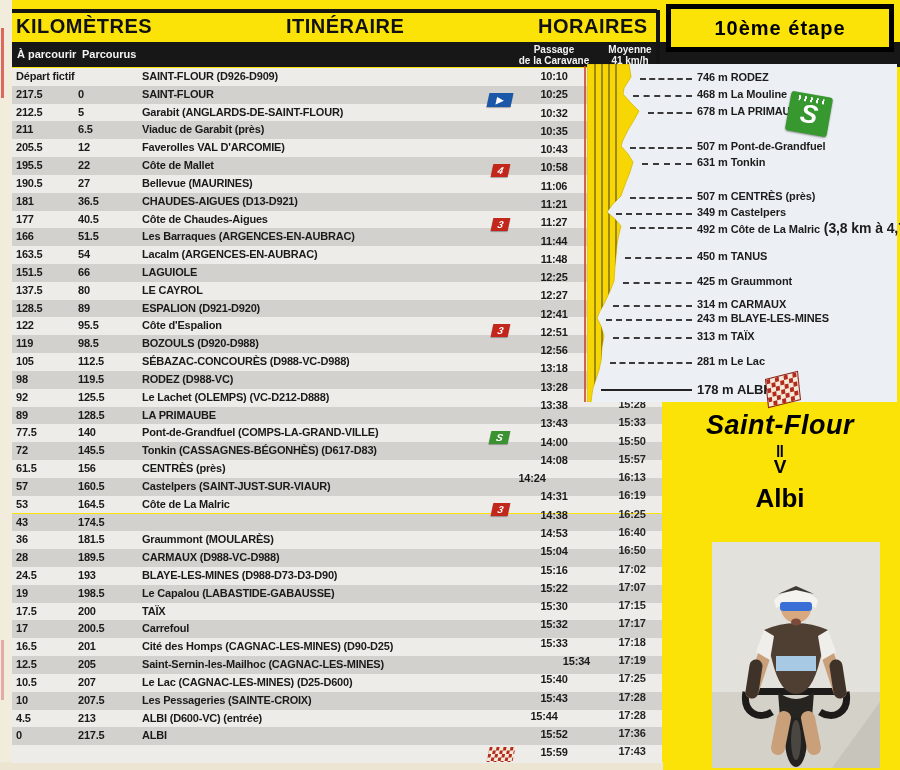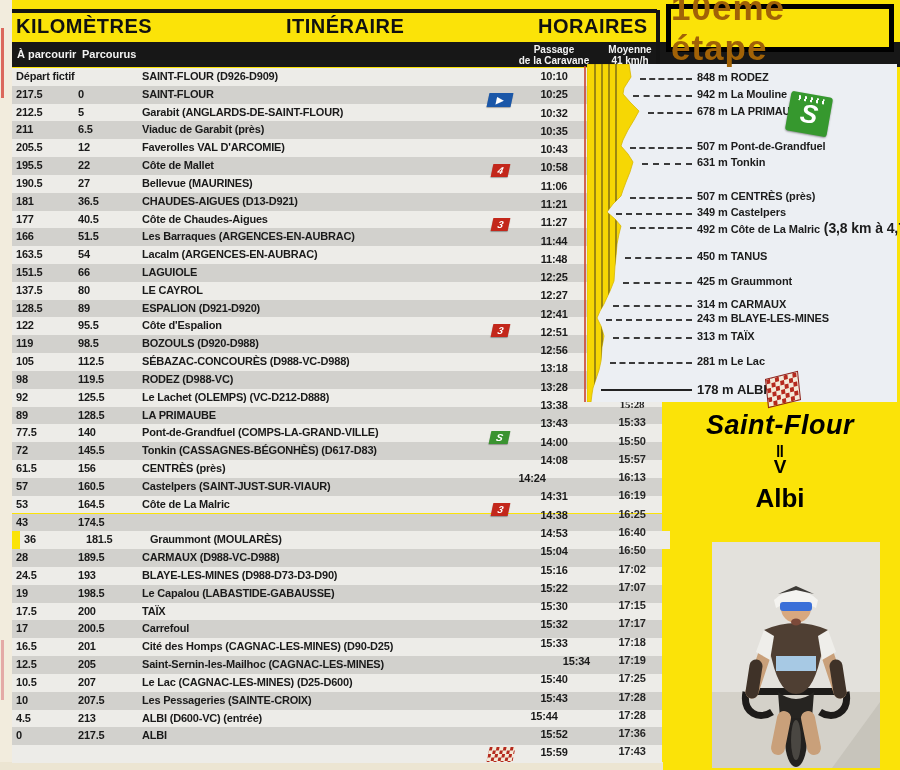--- a/index.html
+++ b/index.html
@@ -49,21 +49,21 @@
       background:repeating-linear-gradient(90deg,#fff 0 2px,transparent 2px 6px);}
   .checkflag{background:
       repeating-conic-gradient(#f3e9d8 0% 25%, #b52a1e 0% 50%) 0 0/9px 9px;
       border:1px solid #8c1f16;z-index:4;}
   #albi-flag{left:766px;top:375px;width:32px;height:27px;transform:rotate(-14deg) skewX(-8deg);}
   #finish-flag{left:488px;top:747px;width:26px;height:15px;transform:skewX(-12deg);
       background:repeating-conic-gradient(#f3e9d8 0% 25%, #b52a1e 0% 50%) 0 0/7px 7px;}
   
   #stage-box{left:666px;top:4px;width:218px;height:38px;border:5px solid #000;z-index:5;
       display:flex;align-items:center;justify-content:center;background:#fbe308;
-      font-size:35px;font-weight:900;color:#a16207;letter-spacing:1px;}
+      font-size:20px;font-weight:900;color:#000000;letter-spacing:1px;}
   
   #route-block{left:662px;top:410px;width:236px;height:130px;z-index:2;text-align:center;color:#000;}
   #route-from{font-size:27px;font-weight:900;font-style:italic;letter-spacing:.5px;}
   #route-arrow1{font-size:17px;font-weight:900;line-height:13px;margin-top:4px;}
   #route-arrow2{font-size:19px;font-weight:900;line-height:17px;}
   #route-to{font-size:26px;font-weight:900;margin-top:8px;}
   
   #photo{left:712px;top:542px;width:168px;height:226px;z-index:2;background:#dcd9d3;}
 </style>
 </head>
@@ -203,21 +203,21 @@
       <span class="cell c-done">119.5</span>
       <span class="cell c-place">RODEZ (D988-VC)</span>
     </div>
     <div class="abs timecell" style="left: 518px; top: 380.76px;">13:28</div>
     <div class="abs row light" style="top: 388.76px;">
       <span class="cell c-togo">92</span>
       <span class="cell c-done">125.5</span>
       <span class="cell c-place">Le Lachet (OLEMPS) (VC-D212-D888)</span>
     </div>
     <div class="abs timecell" style="left: 518px; top: 399.04px;">13:38</div>
-    <div class="abs timecell avgcell" style="left: 596px; top: 398.04px; font-family: Liberation Serif, serif;">15:28</div>
+    <div class="abs timecell avgcell" style="left: 596px; top: 398.04px;">15:28</div>
     <div class="abs row grey" style="top: 406.58px;">
       <span class="cell c-togo">89</span>
       <span class="cell c-done">128.5</span>
       <span class="cell c-place">LA PRIMAUBE</span>
     </div>
     <div class="abs timecell" style="left: 518px; top: 417.32px;">13:43</div>
     <div class="abs timecell avgcell" style="left: 596px; top: 416.32px;">15:33</div>
     <div class="abs row light" style="top: 424.4px;">
       <span class="cell c-togo">77.5</span>
       <span class="cell c-done">140</span>
@@ -254,21 +254,21 @@
     </div>
     <div class="abs timecell" style="left: 518px; top: 508.72px;">14:38</div>
     <div class="abs timecell avgcell" style="left: 596px; top: 507.72px;">16:25</div>
     <div class="badge b-cat" style="top: 502.68px;">3</div>
     <div class="abs row grey" style="top: 513.5px;">
       <span class="cell c-togo">43</span>
       <span class="cell c-done">174.5</span>
     </div>
     <div class="abs timecell" style="left: 518px; top: 527px;">14:53</div>
     <div class="abs timecell avgcell" style="left: 596px; top: 526px;">16:40</div>
-    <div class="abs row light" style="top: 531.32px; margin-left: 8px;">
+    <div class="abs row light" style="top: 531.32px;">
       <span class="cell c-togo">36</span>
       <span class="cell c-done">181.5</span>
       <span class="cell c-place">Graummont (MOULARÈS)</span>
     </div>
     <div class="abs timecell" style="left: 518px; top: 545.28px;">15:04</div>
     <div class="abs timecell avgcell" style="left: 596px; top: 544.28px;">16:50</div>
     <div class="abs row grey" style="top: 549.14px;">
       <span class="cell c-togo">28</span>
       <span class="cell c-done">189.5</span>
       <span class="cell c-place">CARMAUX (D988-VC-D988)</span>
@@ -364,23 +364,23 @@
       <line x1="8" y1="0" x2="8" y2="338"></line>
         <line x1="15" y1="0" x2="15" y2="338"></line>
       <line x1="22" y1="0" x2="22" y2="338"></line>
         <line x1="29" y1="0" x2="29" y2="338"></line>
     </g>
   </svg>
 </div>
 <div class="abs" id="chart-redline"></div>
 <div id="chart-labels">
     <div class="abs dash" style="left: 640px; top: 78px; width: 52px;"></div>
-    <div class="abs plabel" style="left: 697px; top: 71px;"><span>848 m </span><span class="nm">RODEZ</span></div>
+    <div class="abs plabel" style="left: 697px; top: 71px;"><span>746 m </span><span class="nm">RODEZ</span></div>
     <div class="abs dash" style="left: 633px; top: 95px; width: 59px;"></div>
-    <div class="abs plabel" style="left: 697px; top: 88px;"><span>942 m </span><span class="nm">La Mouline</span></div>
+    <div class="abs plabel" style="left: 697px; top: 88px;"><span>468 m </span><span class="nm">La Mouline</span></div>
     <div class="abs dash" style="left: 648px; top: 112px; width: 44px;"></div>
     <div class="abs plabel" style="left: 697px; top: 105px;"><span>678 m </span><span class="nm">LA PRIMAUBE</span></div>
     <div class="abs dash" style="left: 630px; top: 147px; width: 62px;"></div>
     <div class="abs plabel" style="left: 697px; top: 140px;"><span>507 m </span><span class="nm">Pont-de-Grandfuel</span></div>
     <div class="abs dash" style="left: 642px; top: 163px; width: 50px;"></div>
     <div class="abs plabel" style="left: 697px; top: 156px;"><span>631 m </span><span class="nm">Tonkin</span></div>
     <div class="abs dash" style="left: 630px; top: 197px; width: 62px;"></div>
     <div class="abs plabel" style="left: 697px; top: 190px;"><span>507 m </span><span class="nm">CENTRÈS (près)</span></div>
     <div class="abs dash" style="left: 616px; top: 213px; width: 76px;"></div>
     <div class="abs plabel" style="left: 697px; top: 206px;"><span>349 m </span><span class="nm">Castelpers</span></div>

